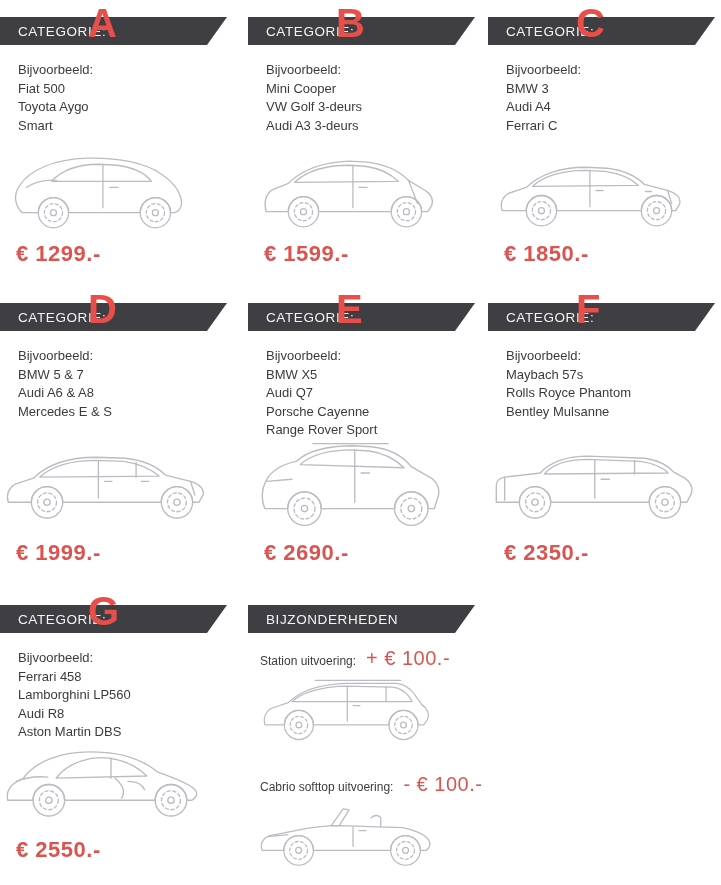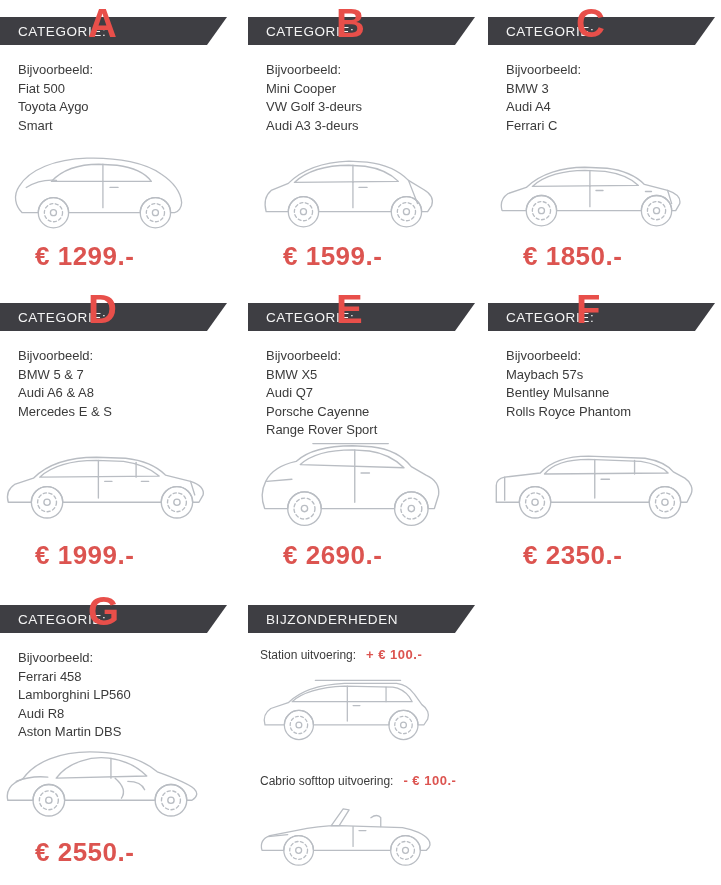--- a/index.html
+++ b/index.html
@@ -45,33 +45,33 @@
   .car{position:absolute;}
   .row1 .car{top:126px;left:6px;width:212px;height:100px;}
   .row2 .car{top:124px;left:2px;width:220px;height:116px;}
   .row3 .car{top:130px;left:0;width:224px;height:100px;}
   .car svg{width:100%;height:100%;}
   .car svg path,.car svg circle,.car svg line{
     fill:none;stroke:var(--car_line);stroke-width:1.3;
     stroke-linecap:round;stroke-linejoin:round;
   }
   .price{
-    position:absolute;left:16px;font-size:26px;font-weight:bold;
-    color:var(--price_red);letter-spacing:.5px;white-space:nowrap;margin-left:19px;
+    position:absolute;left:16px;font-size:22px;font-weight:bold;
+    color:var(--price_red);letter-spacing:.5px;white-space:nowrap;
   }
   .row1 .price{top:224px;}
   .row2 .price{top:237px;}
   .row3 .price{top:232px;}
 
   
   .extras .extra-line{
     position:absolute;left:12px;display:flex;align-items:baseline;gap:10px;white-space:nowrap;
   }
   .extras .extra-label{font-size:12px;color:var(--body_text);}
-  .extras .extra-price{font-size:13px;font-weight:bold;color:var(--price_red);letter-spacing:.5px;}
+  .extras .extra-price{font-size:20px;font-weight:normal;color:var(--price_red);letter-spacing:.5px;}
   .extras .line1{top:42px;}
   .extras .line2{top:168px;}
   .extras .car{position:absolute;}
   .extras .car1{top:58px;left:0;width:218px;height:92px;}
   .extras .car2{top:186px;left:2px;width:216px;height:94px;}
 </style>
 </head>
 <body>
 
 <div class="page">
@@ -232,22 +232,22 @@
   </div>
 
   <div class="card row2 col3">
     <div class="banner">
       <span class="cat-label">CATEGORIE:</span>
     </div>
     <div class="big-letter">F</div>
     <div class="examples">
       <div>Bijvoorbeeld:</div>
       <div>Maybach 57s</div>
+      <div>Rolls Royce Phantom</div>
       <div>Bentley Mulsanne</div>
-      <div>Rolls Royce Phantom</div>
     </div>
     <div class="car">
       <svg viewBox="0 0 210 95" preserveAspectRatio="xMidYMid meet">
         <path d="M6,64 L6,48 C6,44 9,41 14,40 L48,36 C58,25 74,20 94,20 L148,22 C160,24 170,29 175,35 L186,41 C192,45 194,51 192,56 L188,64 L182,64 A15,15 0 0 0 152,64 L58,64 A15,15 0 0 0 28,64 L10,64 Z"></path>
         <path d="M52,37 C60,27 76,23 94,23 L144,25 C156,27 165,31 170,36 L52,37 Z"></path>
         <line x1="100" y1="23" x2="100" y2="37"></line>
         <line x1="138" y1="24" x2="138" y2="37"></line>
         <path d="M14,40 L14,62"></path>
         <path d="M100,37 L100,60"></path>
         <line x1="106" y1="42" x2="114" y2="42"></line>

